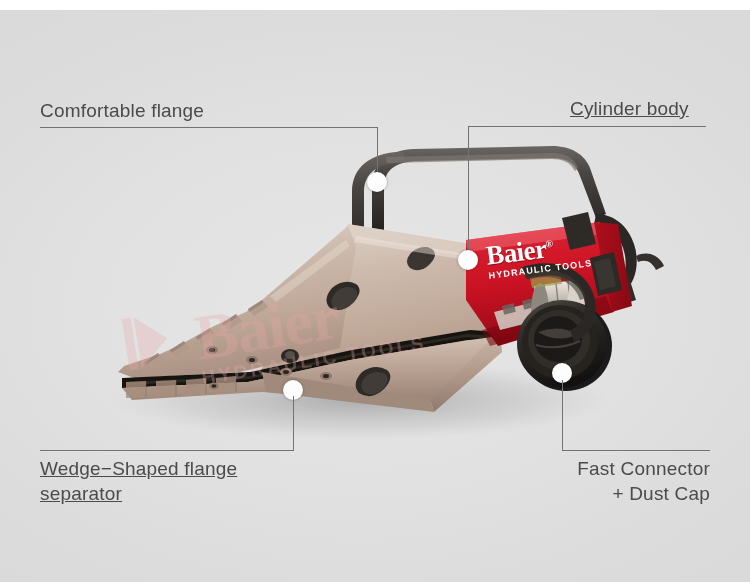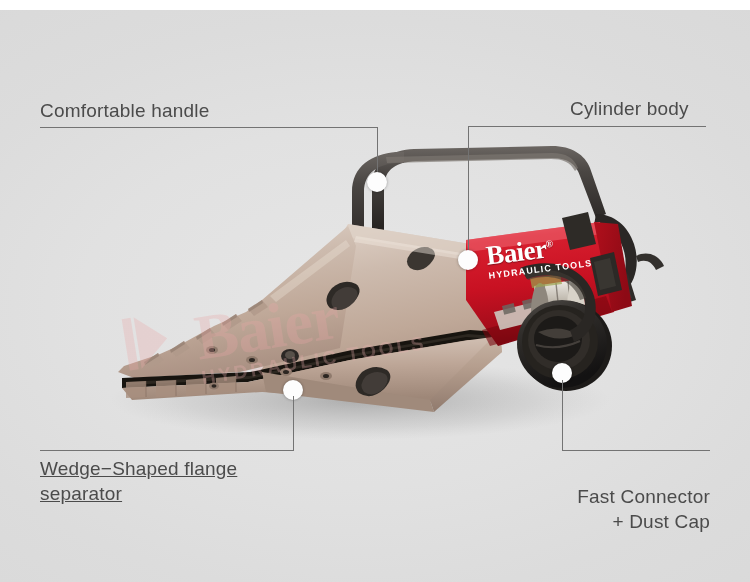--- a/index.html
+++ b/index.html
@@ -303,35 +303,35 @@
       <div class="wm-word">Baier</div>
       <div class="wm-sub">HYDRAULIC TOOLS</div>
     </div>
   </div>
 
   <div class="brand" style="left:484px;top:238px;">
     <div class="brand-word"><span>Baier</span><span class="brand-reg">®</span></div>
     <div class="brand-sub">HYDRAULIC TOOLS</div>
   </div>
 
-  <div class="label" style="left:40px;top:98px;width:300px;">Comfortable handle</div>
+  <div class="label" style="left:40px;top:98px;width:300px;">Comfortable flange</div>
   <div class="line h" style="left:40px;top:127px;width:338px;"></div>
   <div class="line v" style="left:377px;top:127px;height:55px;"></div>
   <div class="dot" style="left:367px;top:172px;"></div>
 
-  <div class="label" style="left:570px;top:96px;width:180px;">Cylinder body</div>
+  <div class="label" style="left:570px;top:96px;width:180px;text-decoration:underline;">Cylinder body</div>
   <div class="line h" style="left:468px;top:126px;width:238px;"></div>
   <div class="line v" style="left:468px;top:126px;height:130px;"></div>
   <div class="dot" style="left:458px;top:250px;"></div>
 
   <div class="dot" style="left:283px;top:380px;"></div>
   <div class="line v" style="left:293px;top:396px;height:54px;"></div>
   <div class="line h" style="left:40px;top:450px;width:254px;"></div>
   <div class="label" style="left:40px;top:456px;width:300px;text-decoration:underline;">Wedge−Shaped flange
 separator</div>
 
   <div class="dot" style="left:552px;top:363px;"></div>
   <div class="line v" style="left:562px;top:380px;height:70px;"></div>
   <div class="line h" style="left:562px;top:450px;width:148px;"></div>
-  <div class="label right" style="left:470px;top:456px;width:240px;margin-top:28px;">Fast Connector
+  <div class="label right" style="left:470px;top:456px;width:240px;">Fast Connector
 + Dust Cap</div>
 
 </div>
 
 </body></html>

